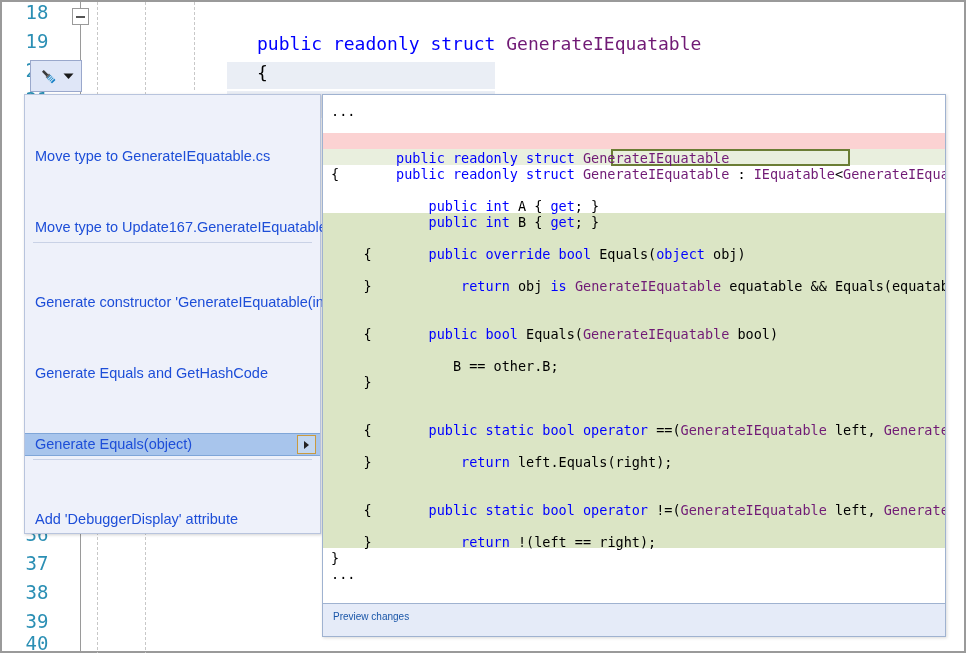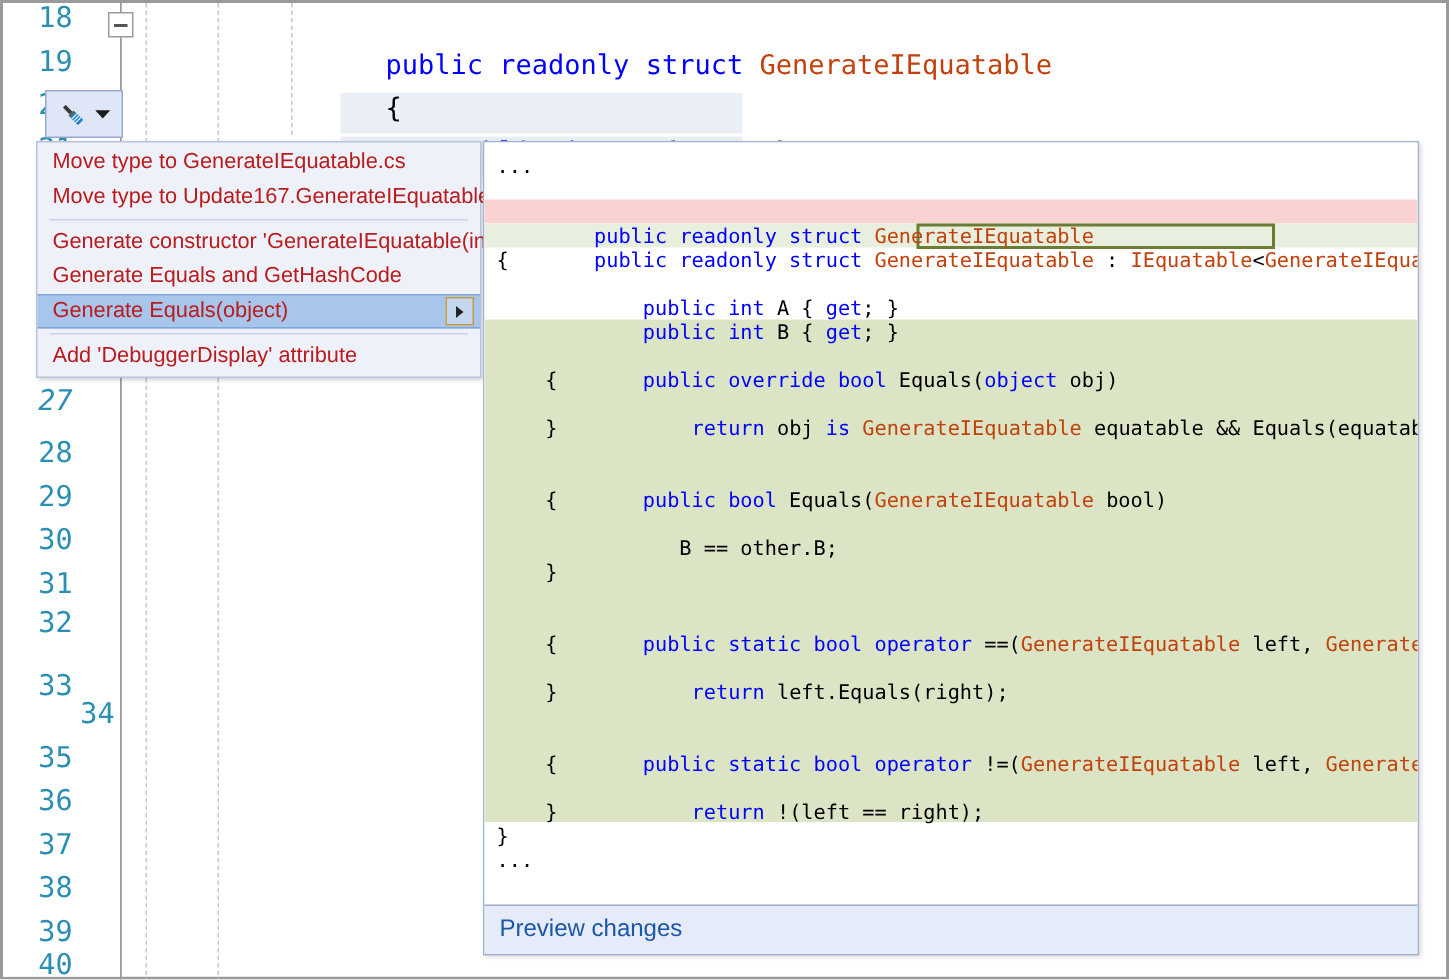--- a/index.html
+++ b/index.html
@@ -29,36 +29,36 @@
                 background:#fff;box-sizing:border-box;}
   .collapse-box:after{content:"";position:absolute;left:3px;top:7px;width:9px;height:2px;background:#555;}
 
   .indent-guide{position:absolute;width:0;border-left:1px dashed #c8c8c8;}
 
   .code-line{position:absolute;
         font-family:"DejaVu Sans Mono","Liberation Mono",monospace;
         font-size:18px;white-space:pre;line-height:29px;}
 
   .kw{color:#0000ff;}
-  .ty{color:#c2410c;}
+  .ty{color:#701a75;}
   .pl{color:#000000;}
   .hl-line{position:absolute;background:#eaeef5;height:27px;}
 
   
   .bulb{position:absolute;left:28px;top:58px;width:52px;height:32px;
         background:#dfe6f7;border:1px solid #9aa8cc;box-sizing:border-box;
         display:flex;align-items:center;justify-content:center;gap:5px;cursor:pointer;}
   .bulb svg{display:block;}
 
   
   .ctxmenu{position:absolute;left:22px;top:92px;width:297px;
            background:#eef1fa;border:1px solid #b8c4dd;box-sizing:border-box;
            padding:2px 0;box-shadow:1px 1px 3px rgba(0,0,0,.18);}
   .mi{position:relative;height:23px;line-height:23px;padding:0 8px 0 10px;
-      font-size:14.5px;color:#b91c1c;white-space:nowrap;cursor:default;}
+      font-size:14.5px;color:#1d4ed8;white-space:nowrap;cursor:default;margin-top:48px;}
   .mi.sel{background:#a8c5ec;border-top:1px solid #7fa6d8;border-bottom:1px solid #7fa6d8;
           height:21px;line-height:21px;}
   .mi-sep{height:1px;background:#c9d2e6;margin:3px 8px;}
   .submenu-arrow{position:absolute;right:4px;top:1px;width:19px;height:19px;
                  border:1px solid #c99a3f;background:#c3d7f0;box-sizing:border-box;
                  display:flex;align-items:center;justify-content:center;}
   .submenu-arrow i{display:block;width:0;height:0;border-left:5px solid #222;
                    border-top:4px solid transparent;border-bottom:4px solid transparent;}
 
   
@@ -70,21 +70,21 @@
         font-family:"DejaVu Sans Mono","Liberation Mono",monospace;
         font-size:13.5px;white-space:pre;line-height:16px;color:#000;}
   .band{position:absolute;left:0;right:0;}
   .band.del{background:#fbd2d2;}
   .band.ins{background:#e9efde;}
   .band.add{background:#dbe5c5;}
   .insbox{position:absolute;border:2px solid #6b7d35;box-sizing:border-box;}
 
   .pv-foot{position:absolute;left:0;right:0;bottom:0;height:33px;
            background:#e5ebf8;border-top:1px solid #9fb2d0;box-sizing:border-box;}
-  .pv-foot a{position:absolute;left:10px;top:7px;font-size:16px;color:#1a56a8;
+  .pv-foot a{position:absolute;left:10px;top:7px;font-size:10px;color:#1a56a8;
              text-decoration:none;cursor:pointer;text-align:right;}
 </style>
 </head>
 <body>
 
 <div id="root">
 
   <div class="editor">
 
     <div class="indent-guide" style="left:95px;top:0;height:653px;"></div>

